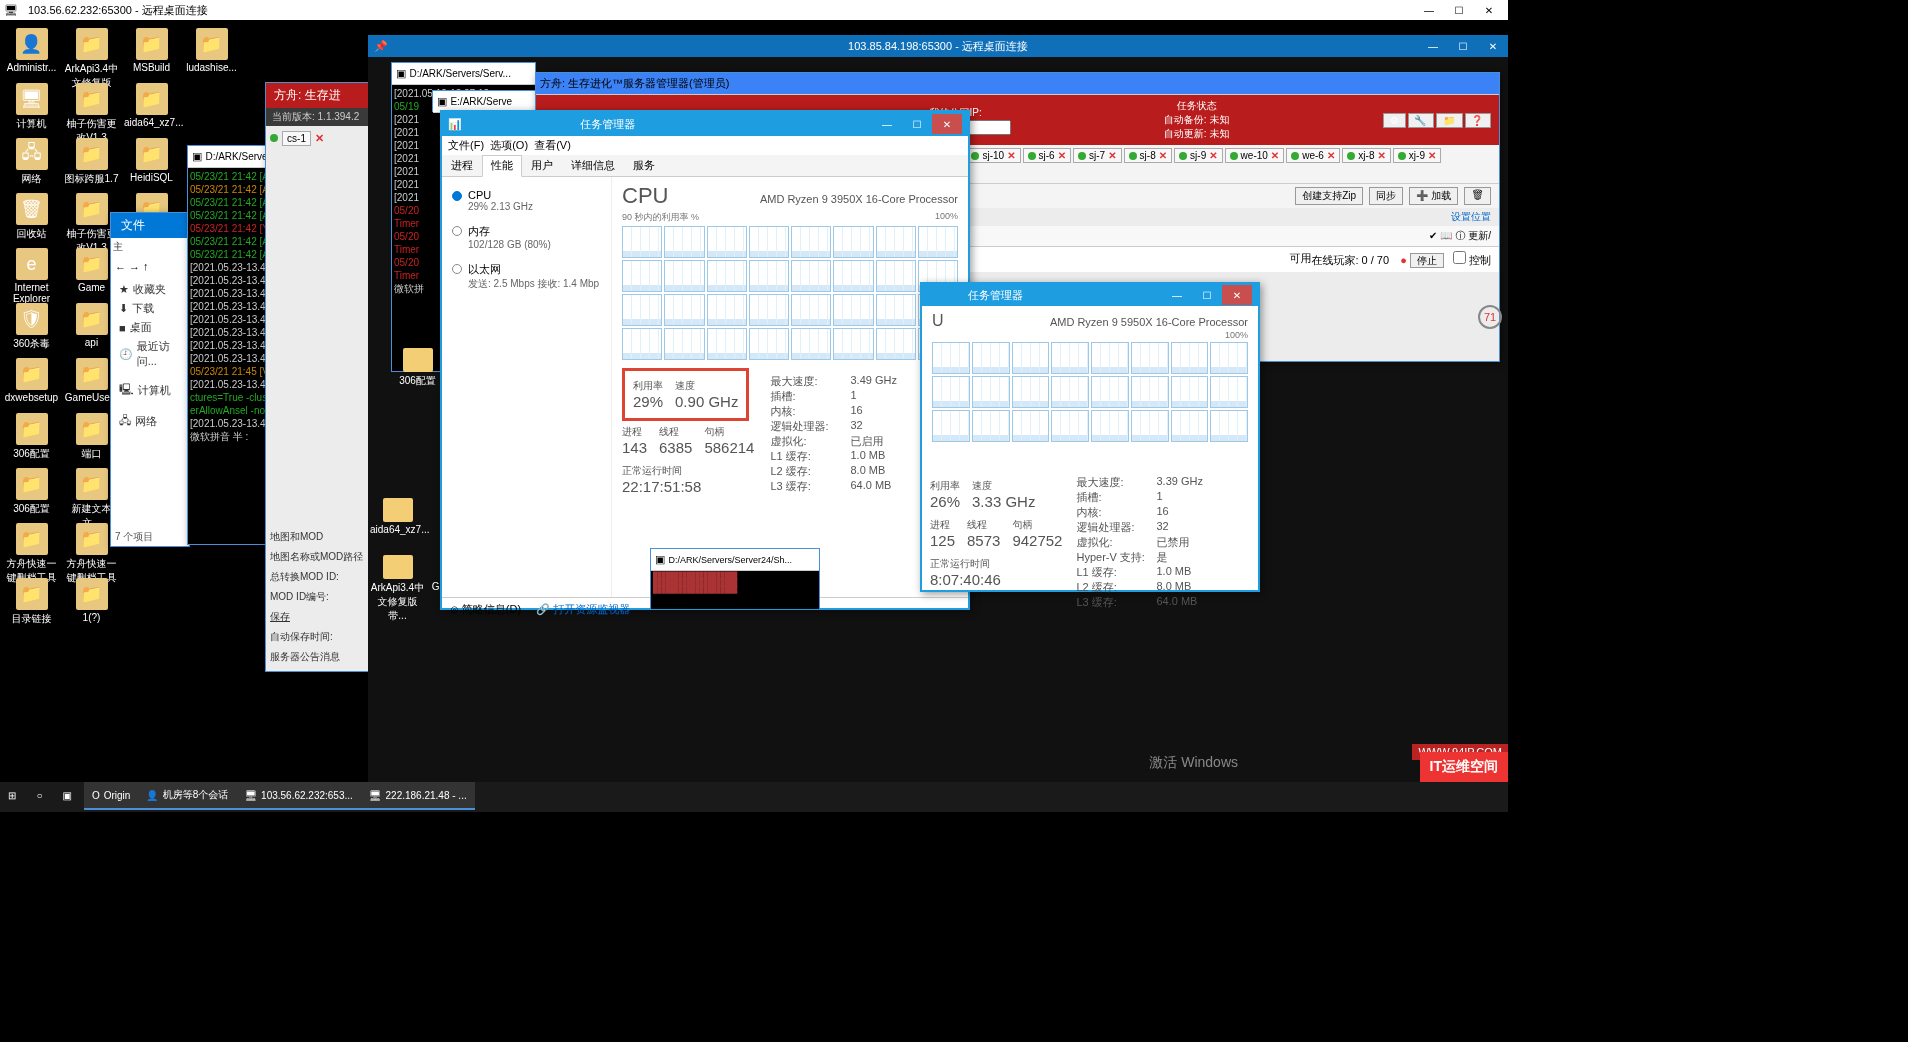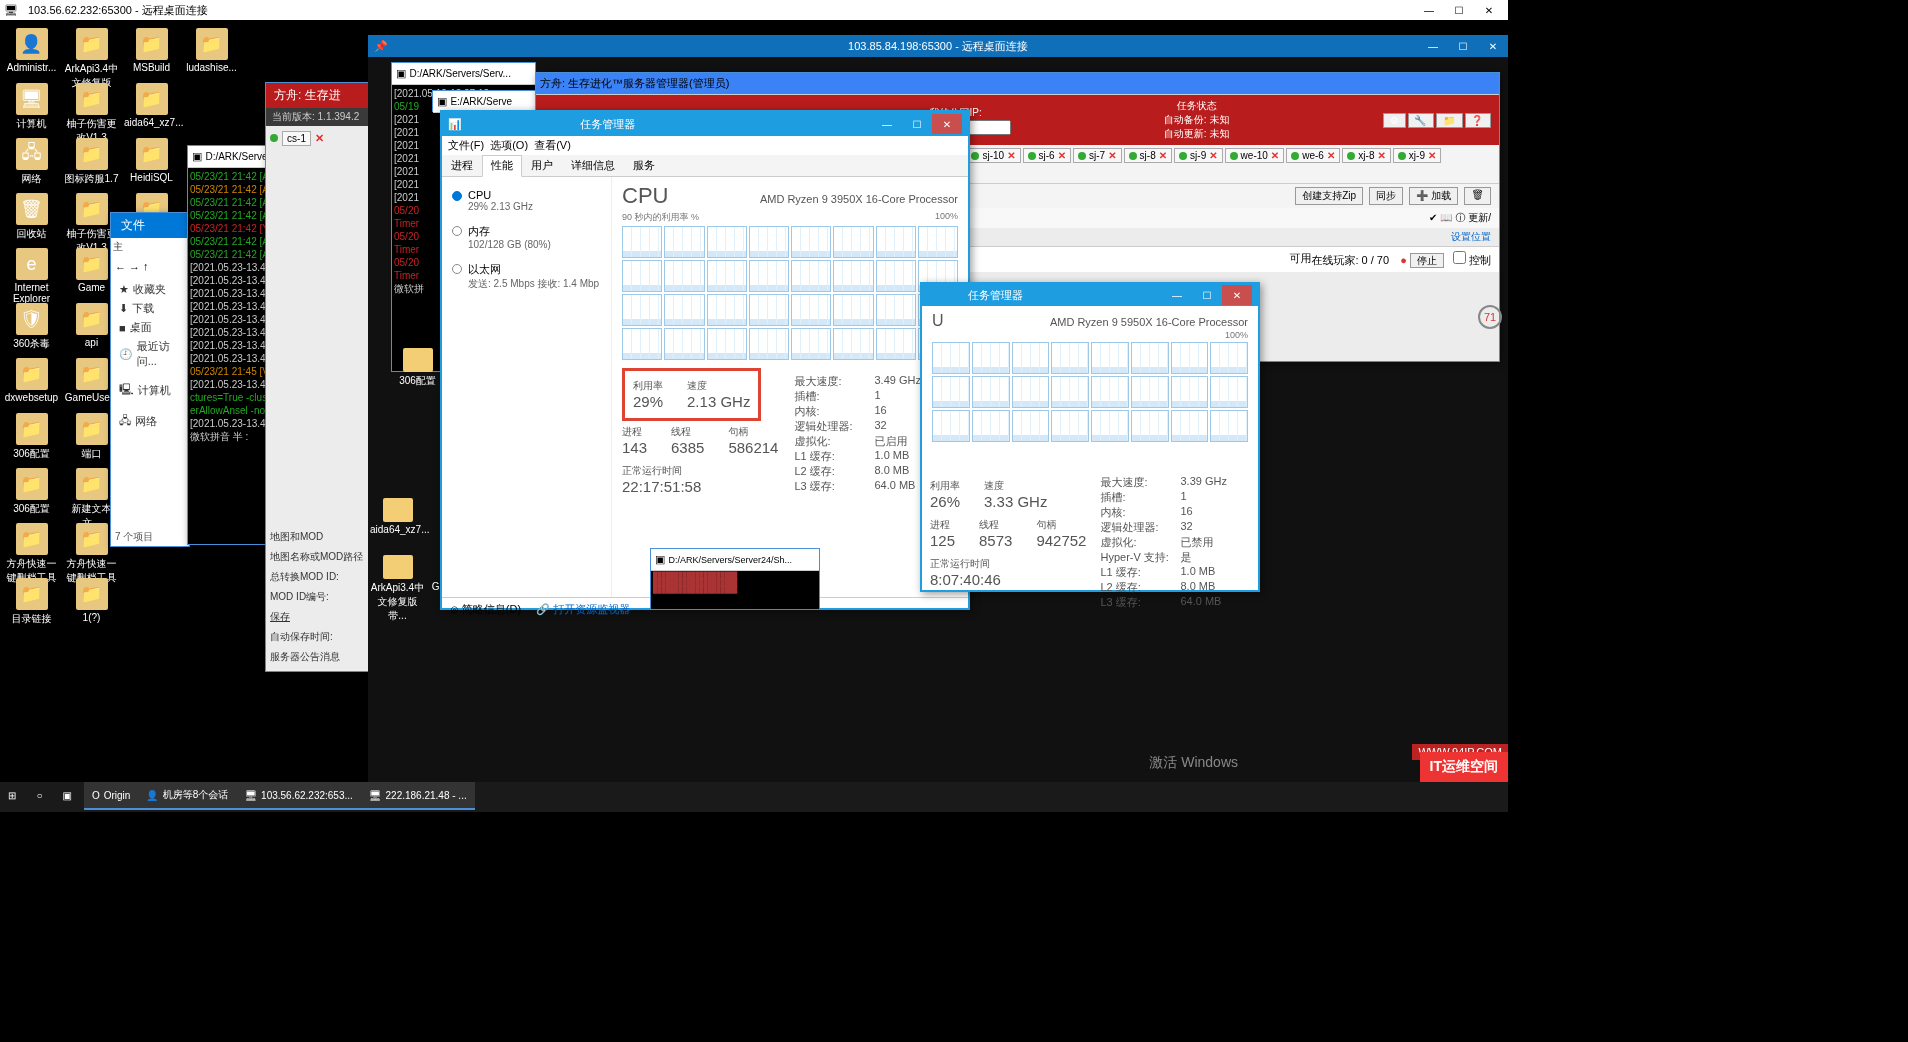--- a/index.html
+++ b/index.html
@@ -22,21 +22,21 @@
 .tab-strip { display:flex; border-bottom:1px solid #ccc; background:#f4f4f4; height:22px; font-size:11px; }
 .tab { padding:2px 8px; border:1px solid transparent; cursor:pointer; }
 .tab.active { background:#fff; border:1px solid #ccc; border-bottom:1px solid #fff; margin-bottom:-1px; }
 .tm-side { width:170px; padding:8px; border-right:1px solid #eee; }
 .tm-side-item { padding:4px 0 8px 18px; position:relative; font-size:11px; }
 .tm-side-item::before { content:""; position:absolute; left:2px; top:6px; width:8px; height:8px; border:1px solid #888; border-radius:50%; }
 .tm-side-item.sel::before { background:#0078d7; border-color:#0078d7; }
 .tm-side-item .sub { color:#666; font-size:10px; }
 .cpu-cell { border:1px solid #9dc8e8; height:32px; background:linear-gradient(to top,#d4e8f7 20%,#fff 20%); position:relative; overflow:hidden; }
 .cpu-cell::after { content:""; position:absolute; inset:0; background:repeating-linear-gradient(to right,transparent 0 8px,#e0f0fa 8px 9px); }
-.stat-row { display:flex; gap:24px; padding:4px 0; }
+.stat-row { display:flex; gap:12px; padding:4px 0; }
 .stat-blk .lbl { font-size:10px; color:#555; }
 .stat-blk .val { font-size:15px; color:#555; }
 .info-row { display:flex; font-size:11px; }
 .info-row .k { width:80px; color:#555; }
 .info-row .v { color:#555; }
 .srv-tab { display:inline-flex; align-items:center; gap:3px; padding:1px 4px; border:1px solid #aaa; background:#f8f8f8; font-size:10px; margin:1px; }
 .dot-g { width:8px;height:8px;border-radius:50%;background:#3a3; display:inline-block; }
 .redx { color:#d33; font-weight:bold; }
 .ark-sec { border:1px solid #999; border-radius:3px; padding:3px 6px; margin:3px 0; background:#f6f6f6; display:flex; align-items:center; gap:4px; font-size:11px; }
 .chev { display:inline-block; width:10px; height:10px; border:1px solid #666; border-radius:50%; font-size:8px; text-align:center; line-height:9px; }
@@ -344,25 +344,25 @@
       <span class="btn">❓</span>
     </div>
   </div>
   <div id="srvtabs" style="padding:2px;background:#f4f4f4"><span class="srv-tab"><span class="dot-g"></span>d-6 <span class="redx">✕</span></span><span class="srv-tab"><span class="dot-g"></span>gd-7 <span class="redx">✕</span></span><span class="srv-tab"><span class="dot-g"></span>gd-8 <span class="redx">✕</span></span><span class="srv-tab"><span class="dot-g"></span>gd-9 <span class="redx">✕</span></span><span class="srv-tab"><span class="dot-g"></span>jb-3 <span class="redx">✕</span></span><span class="srv-tab"><span class="dot-g"></span>jt-2 <span class="redx">✕</span></span><span class="srv-tab"><span class="dot-g"></span>jT-10 <span class="redx">✕</span></span><span class="srv-tab"><span class="dot-g"></span>mj-10 <span class="redx">✕</span></span><span class="srv-tab"><span class="dot-g"></span>sj-10 <span class="redx">✕</span></span><span class="srv-tab"><span class="dot-g"></span>sj-6 <span class="redx">✕</span></span><span class="srv-tab"><span class="dot-g"></span>sj-7 <span class="redx">✕</span></span><span class="srv-tab"><span class="dot-g"></span>sj-8 <span class="redx">✕</span></span><span class="srv-tab"><span class="dot-g"></span>sj-9 <span class="redx">✕</span></span><span class="srv-tab"><span class="dot-g"></span>we-10 <span class="redx">✕</span></span><span class="srv-tab"><span class="dot-g"></span>we-6 <span class="redx">✕</span></span><span class="srv-tab"><span class="dot-g"></span>xj-8 <span class="redx">✕</span></span><span class="srv-tab"><span class="dot-g"></span>xj-9 <span class="redx">✕</span></span><span class="srv-tab"><span class="dot-g"></span>zx-10 <span class="redx">✕</span></span><span class="srv-tab" style="background: rgb(223, 240, 216);"><span class="dot-g"></span>zx-6 <span class="redx">✕</span></span><span class="srv-tab"><span class="dot-g"></span>zx-7 <span class="redx">✕</span></span><span class="srv-tab"><span class="dot-g"></span>zx-8 <span class="redx">✕</span></span><span class="srv-tab"><span class="dot-g"></span>zx-9 <span class="redx">✕</span></span></div>
   <div style="display:flex;justify-content:flex-end;gap:6px;padding:3px 8px;background:#f4f4f4;border-top:1px solid #ccc">
     <span class="btn">创建支持Zip</span>
     <span class="btn">同步</span>
     <span class="btn">➕ <span>加载</span></span>
     <span class="btn">🗑</span>
   </div>
+  <div style="text-align:right;padding:2px 8px;font-size:10px;color:#06c">设置位置</div>
   <div style="display:flex;justify-content:space-between;padding:3px 8px;background:#f8f8f8;font-size:10px">
     <span><span>方Mod插件:</span> <span>0</span> ⟳</span>
     <span>✔ 📖 ⓘ <span>更新/</span></span>
   </div>
-  <div style="text-align:right;padding:2px 8px;font-size:10px;color:#06c">设置位置</div>
   <div style="display:flex;justify-content:flex-end;padding:4px 8px;background:#fff;border-top:1px solid #ccc;font-size:11px">
     <span>可用</span>
     <span>
       <span>在线玩家:</span> <span>0  /  70</span>
       <span style="color:#d33;margin-left:8px">●</span> <span class="btn">停止</span>
       <label style="margin-left:6px"><input type="checkbox" style=""> <span>控制</span></label>
     </span>
   </div>
 </div>
 
@@ -467,21 +467,21 @@
       <div style="display:flex;gap:16px">
         <div>
           <div class="redbox" style="display:inline-block">
             <div class="stat-row">
               <div class="stat-blk">
                   <div class="lbl">利用率</div>
                   <div class="val">29%</div>
                 </div>
               <div class="stat-blk">
                   <div class="lbl">速度</div>
-                  <div class="val">2.13 GHz</div>
+                  <div class="val">0.90 GHz</div>
                 </div>
             </div>
           </div>
           <div class="stat-row">
             <div class="stat-blk">
                 <div class="lbl">进程</div>
                 <div class="val">143</div>
               </div>
             <div class="stat-blk">
                 <div class="lbl">线程</div>

